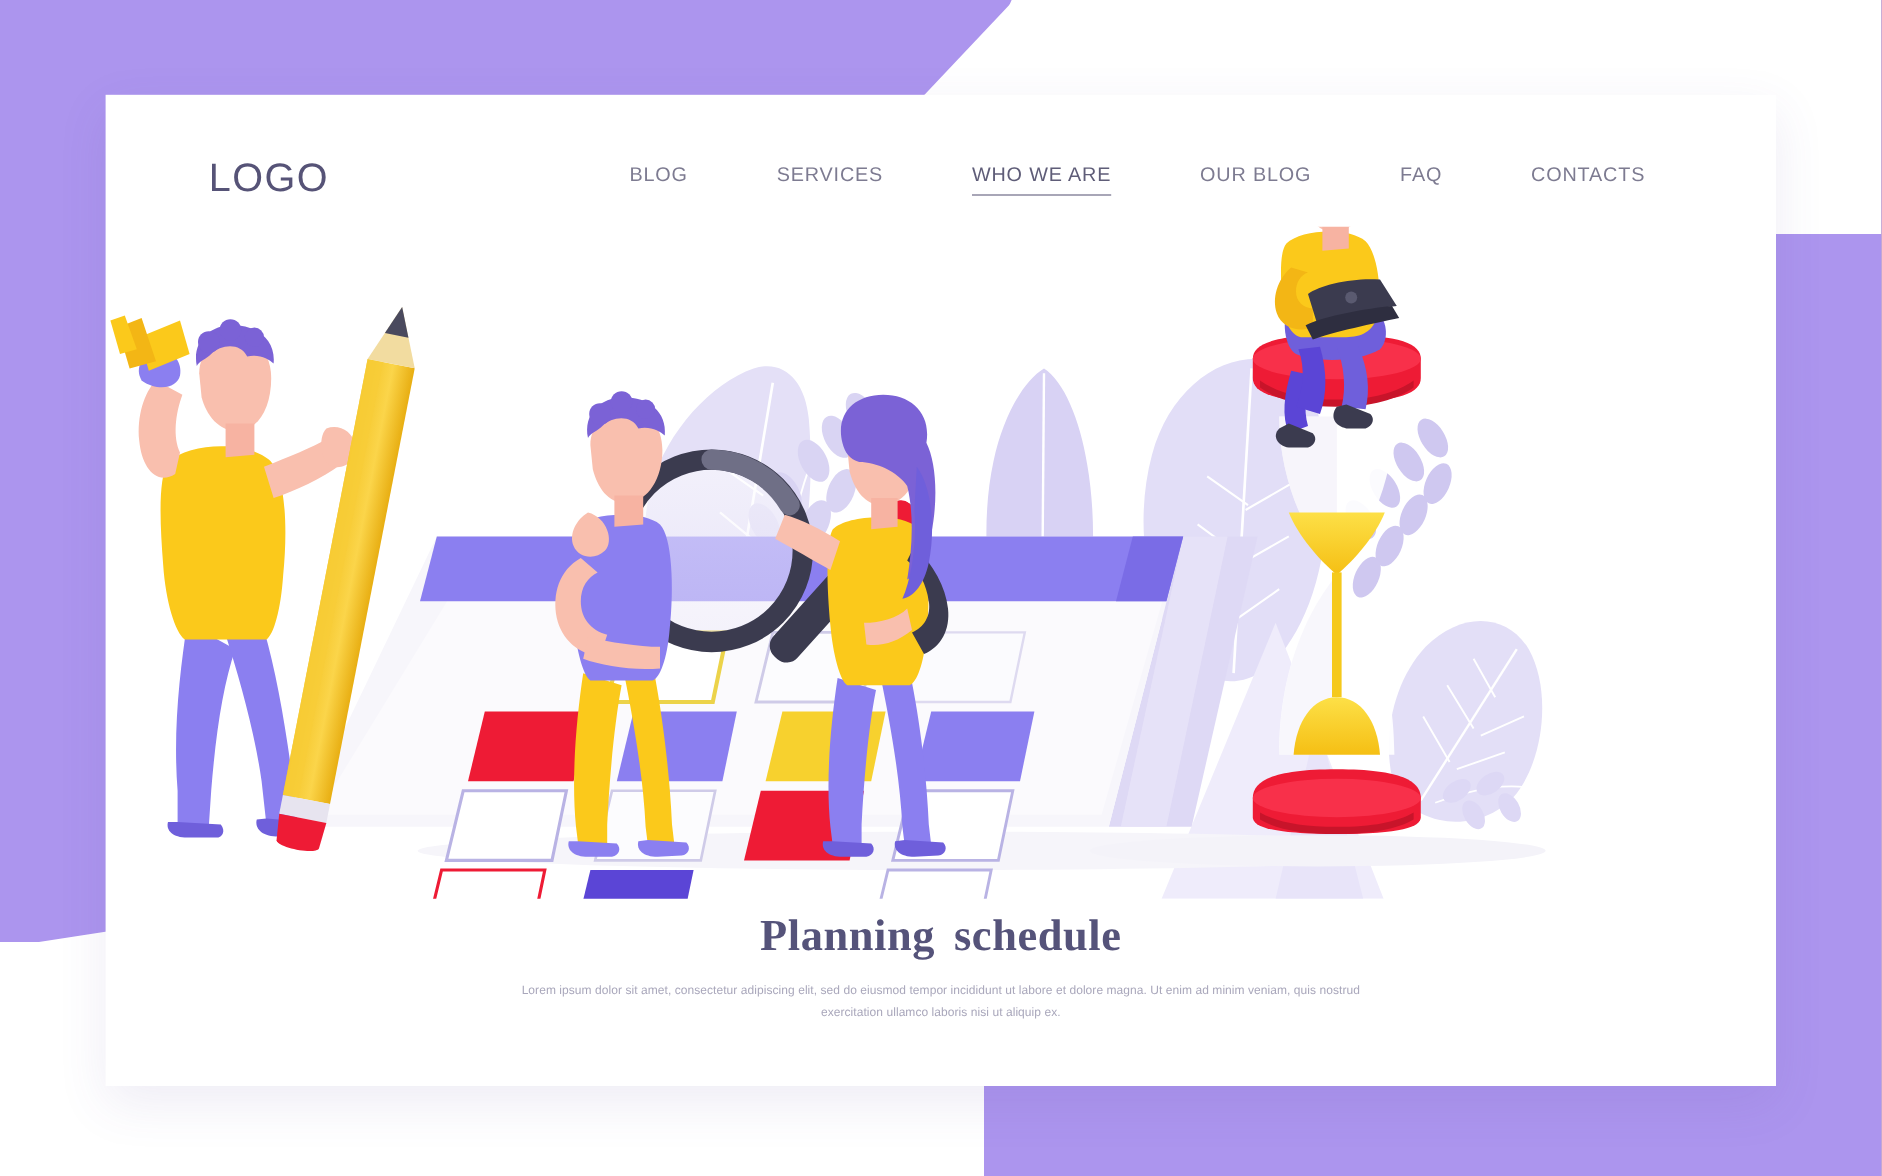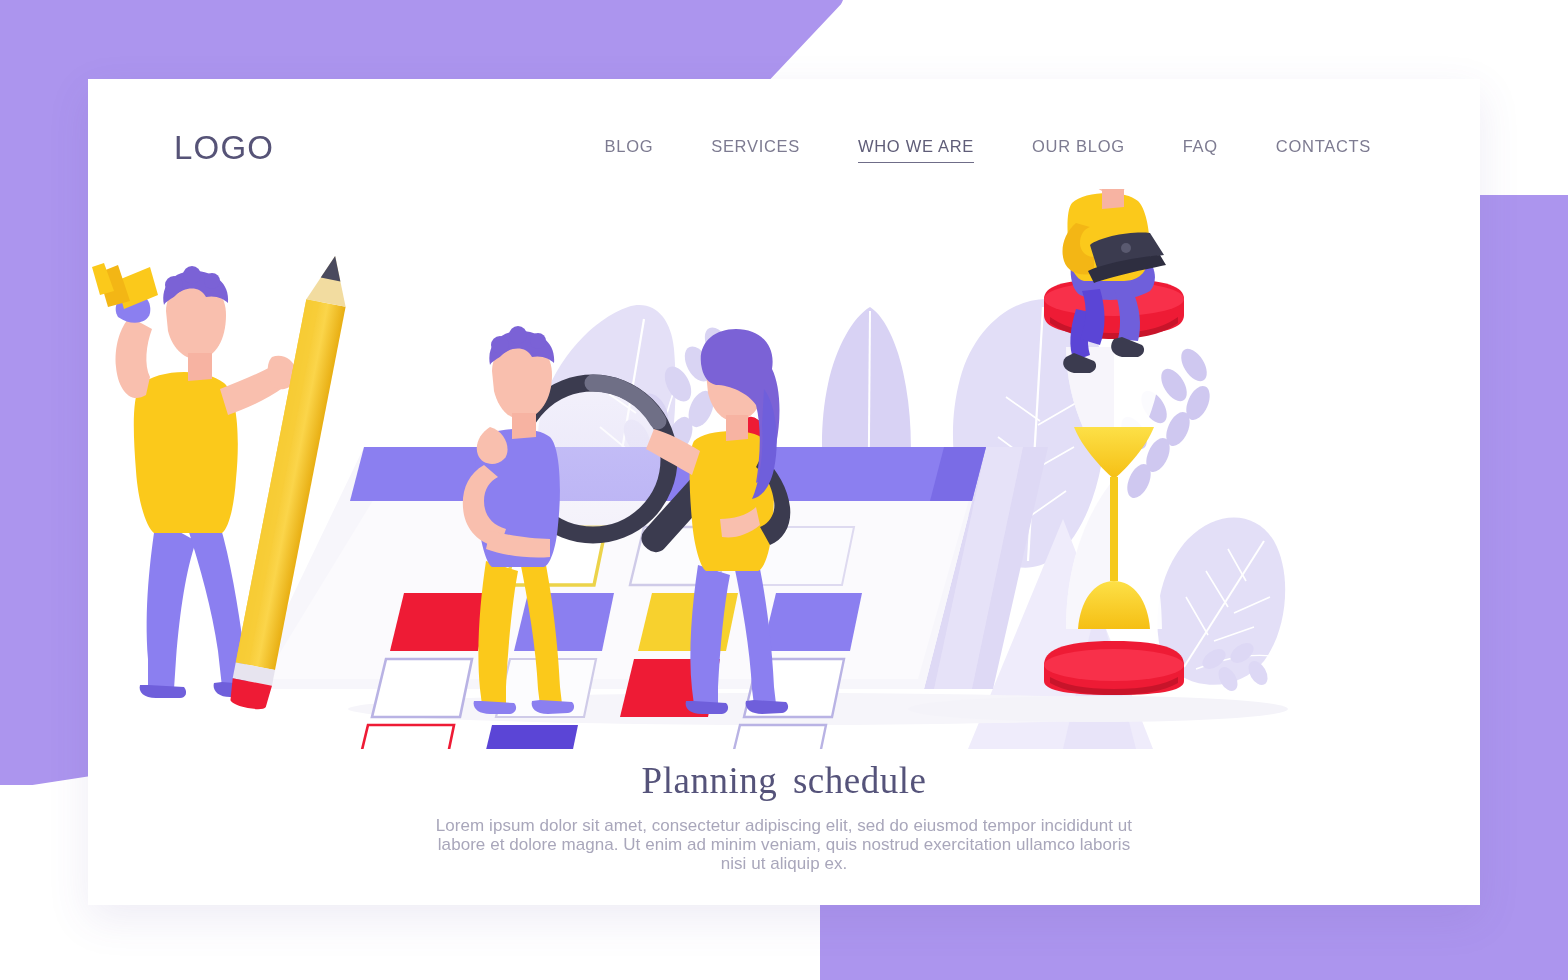--- a/index.html
+++ b/index.html
@@ -86,21 +86,21 @@
     color: #565377;
     font-family: "Liberation Sans", sans-serif;
     font-weight: 400;
   }
   .nav {
     position: absolute;
     right: 80px;
     top: 56px;
     display: flex;
     align-items: flex-start;
-    gap: 0;
+    gap: 16px;
   }
   .nav-item {
     font-size: 16.5px;
     letter-spacing: 0.7px;
     color: #7d7b91;
     padding: 0 29px;
     white-space: nowrap;
     cursor: pointer;
     position: relative;
     line-height: 22px;
@@ -131,29 +131,29 @@
   
   .caption {
     position: absolute;
     left: 0;
     top: 680px;
     width: 100%;
     text-align: center;
   }
   .title {
     font-family: "Liberation Serif", serif;
-    font-weight: normal;
+    font-weight: bold;
     font-size: 37px;
     color: #55537a;
     letter-spacing: 0.5px;
     margin: 0 0 14px 0;
     word-spacing: 6px;
   }
   .subtitle {
-    font-size: 17px;
+    font-size: 10px;
     line-height: 19px;
     color: #a9a7bb;
     margin: 0 auto;
     width: 700px;
     letter-spacing: 0.05px;
   }
 </style>
 </head>
 <body>
 

